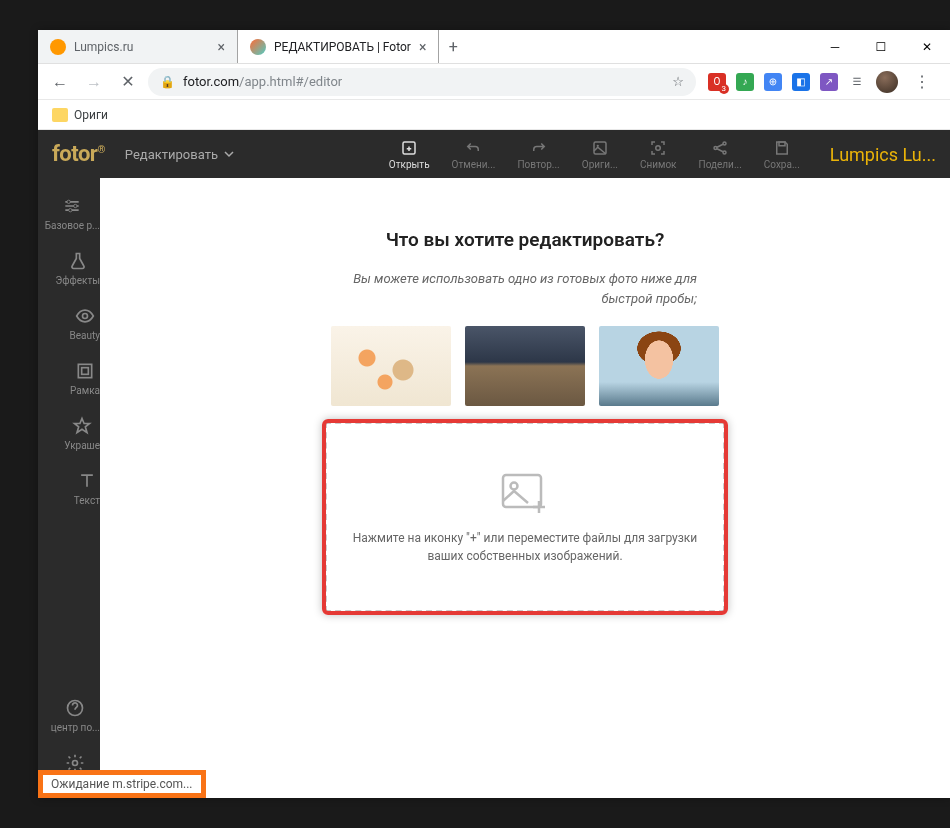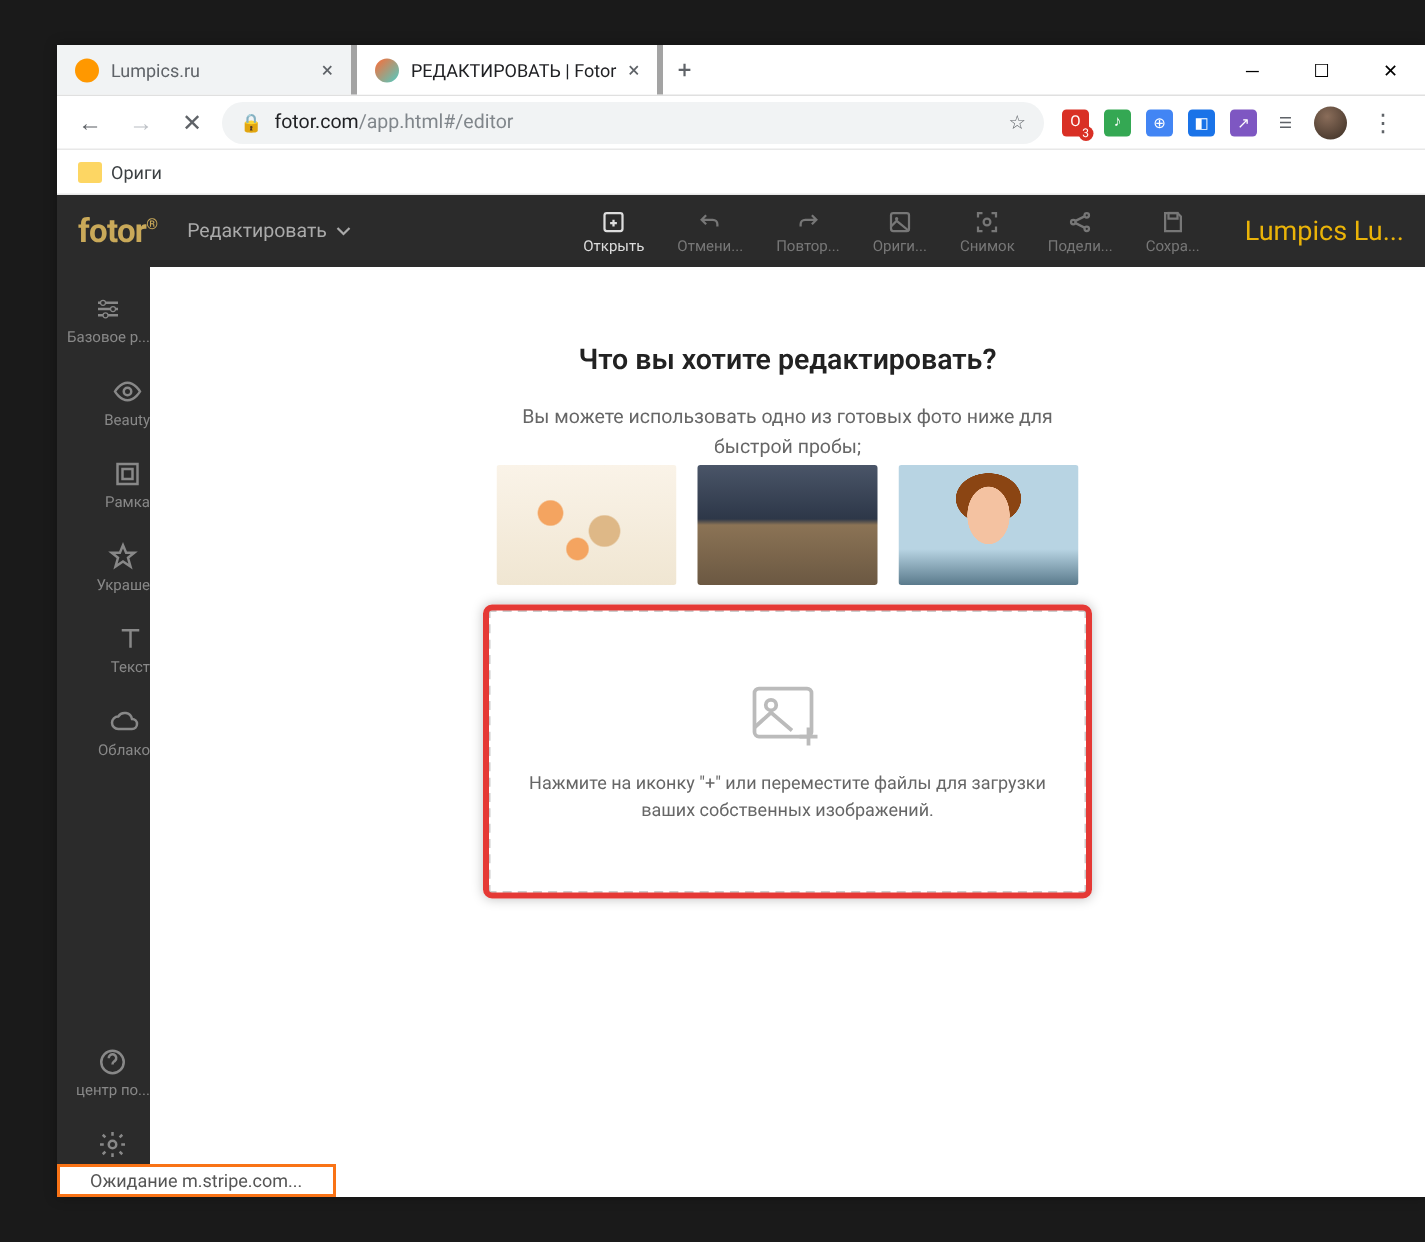--- a/index.html
+++ b/index.html
@@ -2,21 +2,21 @@
 <html><head>
 <meta charset="utf-8">
 <style>
 * { margin: 0; padding: 0; box-sizing: border-box; font-family: -apple-system, BlinkMacSystemFont, "Segoe UI", Roboto, Arial, sans-serif; }
 body { background: #1a1a1a; width: 950px; height: 828px; overflow: hidden; position: relative; }
 
 
 .window { position: absolute; top: 30px; left: 38px; right: 0; bottom: 30px; background: #fff; display: flex; flex-direction: column; box-shadow: 0 0 8px rgba(0,0,0,0.3); }
 .titlebar { height: 34px; background: #fff; display: flex; align-items: center; border-bottom: 1px solid #e0e0e0; }
 .tabs { display: flex; height: 100%; }
-.tab { display: flex; align-items: center; gap: 8px; padding: 0 12px; height: 100%; font-size: 12px; color: #5f6368; cursor: pointer; border-right: 4px solid #a3a3a3; min-width: 200px; }
+.tab { display: flex; align-items: center; gap: 8px; padding: 0 12px; height: 100%; font-size: 12px; color: #5f6368; cursor: pointer; border-right: 1px solid #a3a3a3; min-width: 200px; }
 .tab.active { background: #fff; color: #202124; }
 .tab.inactive { background: #f1f3f4; }
 .tab-favicon { width: 16px; height: 16px; border-radius: 50%; display: inline-flex; align-items: center; justify-content: center; font-size: 10px; }
 .tab-close { margin-left: auto; color: #5f6368; font-size: 14px; }
 .newtab { width: 28px; display: flex; align-items: center; justify-content: center; color: #5f6368; font-size: 16px; }
 .win-ctrls { margin-left: auto; display: flex; }
 .win-btn { width: 46px; height: 32px; display: flex; align-items: center; justify-content: center; color: #000; font-size: 12px; }
 
 .addrbar { height: 36px; display: flex; align-items: center; padding: 0 8px; gap: 6px; background: #fff; border-bottom: 1px solid #e8e8e8; }
 .nav-btn { width: 28px; height: 28px; display: flex; align-items: center; justify-content: center; color: #5f6368; cursor: pointer; border-radius: 50%; }
@@ -49,33 +49,33 @@
 
 .app-body { flex: 1; display: flex; overflow: hidden; }
 .sidebar { width: 62px; background: #2b2b2b; display: flex; flex-direction: column; padding-top: 8px; align-items: flex-end; }
 .side-item { display: flex; flex-direction: column; align-items: center; gap: 4px; padding: 10px 0; font-size: 10px; color: #888; cursor: pointer; }
 .side-item svg { width: 20px; height: 20px; }
 .side-spacer { flex: 1; }
 
 .canvas-area { flex: 1; background: #2b2b2b; padding: 0 0 0 0; display: flex; }
 .canvas { flex: 1; background: #fff; margin: 0; padding: 50px 40px; display: flex; flex-direction: column; align-items: center; }
 .h1 { font-size: 19px; font-weight: 600; color: #222; margin-bottom: 18px; text-align: center; }
-.sub { font-size: 13px; color: #666; text-align: center; margin-bottom: 2px; line-height: 1.5; }
+.sub { font-size: 13px; color: #666; text-align: right; margin-bottom: 18px; line-height: 1.5; font-style: italic; }
 .thumbs { display: flex; gap: 14px; margin-bottom: 16px; }
 .thumb { width: 120px; height: 80px; border-radius: 2px; cursor: pointer; }
 .thumb1 { background: radial-gradient(circle at 30% 40%, #f4a460 8px, transparent 9px), radial-gradient(circle at 60% 55%, #deb887 10px, transparent 11px), radial-gradient(circle at 45% 70%, #f4a460 7px, transparent 8px), linear-gradient(#faf3e8, #f0e6d2); }
 .thumb2 { background: linear-gradient(to bottom, #4a5568 0%, #2d3748 45%, #8b7355 50%, #6b5842 100%); }
 .thumb3 { background: radial-gradient(ellipse 28px 38px at 50% 42%, #f4c2a1 50%, transparent 51%), radial-gradient(ellipse 36px 28px at 50% 28%, #8b4513 60%, transparent 61%), linear-gradient(to bottom, #b8d4e3 0%, #b8d4e3 70%, #5a7a8c 100%); }
 
 .drop { width: 400px; height: 190px; border: 2px dashed #ccc; display: flex; flex-direction: column; align-items: center; justify-content: center; gap: 12px; position: relative; }
 .drop-highlight { position: absolute; inset: -5px; border: 4px solid #e53935; border-radius: 6px; box-shadow: 0 0 8px rgba(0,0,0,0.25); pointer-events: none; }
 .drop-text { font-size: 12px; color: #666; text-align: center; padding: 0 22px; line-height: 1.5; }
 .drop svg { width: 56px; height: 48px; }
 
-.status { position: absolute; bottom: 30px; left: 38px; background: #fff; border: 2px solid #f97316; font-size: 12px; color: #555; padding: 2px 20px; }
+.status { position: absolute; bottom: 30px; left: 38px; background: #fff; border: 5px solid #f97316; font-size: 12px; color: #555; padding: 2px 8px; }
 </style>
 </head>
 <body>
 
 <div class="window">
 
   <div class="titlebar">
     <div class="tabs">
       <div class="tab inactive">
         <span class="tab-favicon" style="background:#ff9800"></span>
@@ -194,20 +194,26 @@
           <svg viewBox="0 0 24 24">
               <path d="M4 7h16M4 12h16M4 17h16" stroke="currentColor" stroke-width="2"></path>
               <circle cx="8" cy="7" r="2" fill="#2b2b2b" stroke="currentColor"></circle>
               <circle cx="16" cy="12" r="2" fill="#2b2b2b" stroke="currentColor"></circle>
               <circle cx="10" cy="17" r="2" fill="#2b2b2b" stroke="currentColor"></circle>
             </svg>
           <span>Базовое р...</span>
         </div>
         <div class="side-item">
           <svg viewBox="0 0 24 24">
+              <path d="M9 3h6M10 3v6l-5 9a2 2 0 002 3h10a2 2 0 002-3l-5-9V3" fill="none" stroke="currentColor" stroke-width="2"></path>
+            </svg>
+          <span>Эффекты</span>
+        </div>
+        <div class="side-item">
+          <svg viewBox="0 0 24 24">
               <path d="M2 12s4-7 10-7 10 7 10 7-4 7-10 7-10-7-10-7z" fill="none" stroke="currentColor" stroke-width="2"></path>
               <circle cx="12" cy="12" r="3" fill="none" stroke="currentColor" stroke-width="2"></circle>
             </svg>
           <span>Beauty</span>
         </div>
         <div class="side-item">
           <svg viewBox="0 0 24 24">
               <rect x="4" y="4" width="16" height="16" fill="none" stroke="currentColor" stroke-width="2"></rect>
               <rect x="8" y="8" width="8" height="8" fill="none" stroke="currentColor" stroke-width="2"></rect>
             </svg>
@@ -217,26 +223,20 @@
           <svg viewBox="0 0 24 24">
               <path d="M12 3l2.5 6H21l-5 4 2 7-6-4-6 4 2-7-5-4h6.5z" fill="none" stroke="currentColor" stroke-width="2"></path>
             </svg>
           <span>Украше</span>
         </div>
         <div class="side-item">
           <svg viewBox="0 0 24 24">
               <path d="M5 5h14M12 5v14" stroke="currentColor" stroke-width="2"></path>
             </svg>
           <span>Текст</span>
-        </div>
-        <div class="side-item">
-          <svg viewBox="0 0 24 24">
-              <path d="M7 18a5 5 0 010-10 6 6 0 0111 2 4 4 0 010 8H7z" fill="none" stroke="currentColor" stroke-width="2"></path>
-            </svg>
-          <span>Облако</span>
         </div>
         <div class="side-spacer"></div>
         <div class="side-item">
           <svg viewBox="0 0 24 24">
               <circle cx="12" cy="12" r="9" fill="none" stroke="currentColor" stroke-width="2"></circle>
               <path d="M9 9a3 3 0 115 2c-1 1-2 1-2 3M12 18h.01" stroke="currentColor" stroke-width="2" fill="none"></path>
             </svg>
           <span>центр по...</span>
         </div>
         <div class="side-item">

